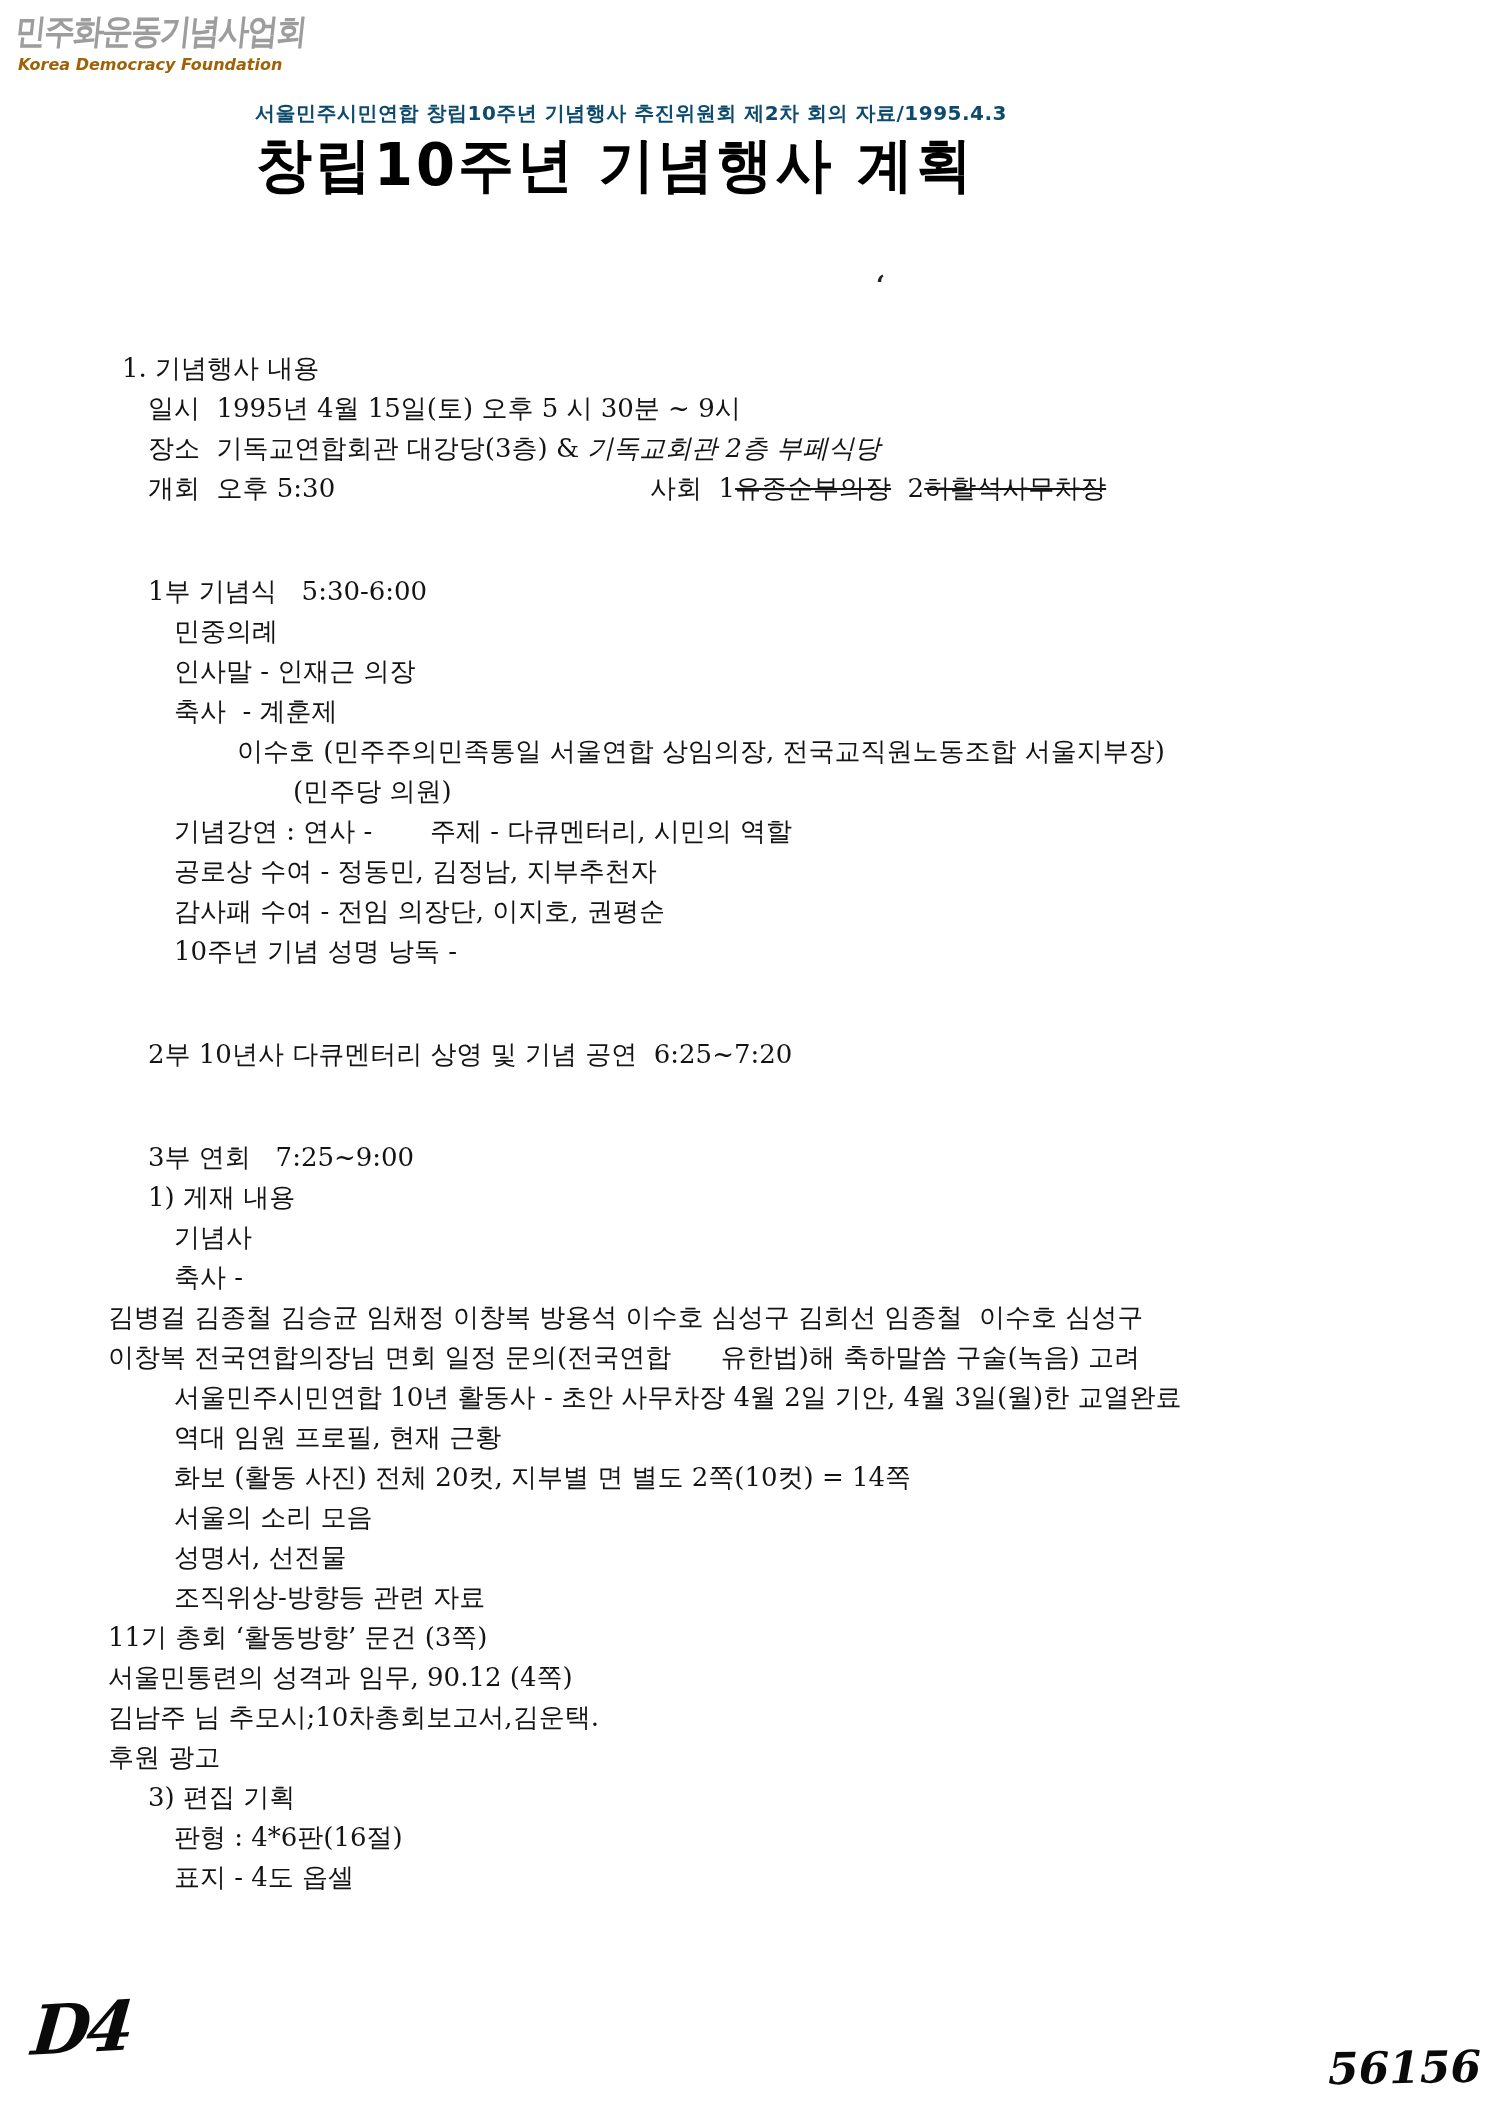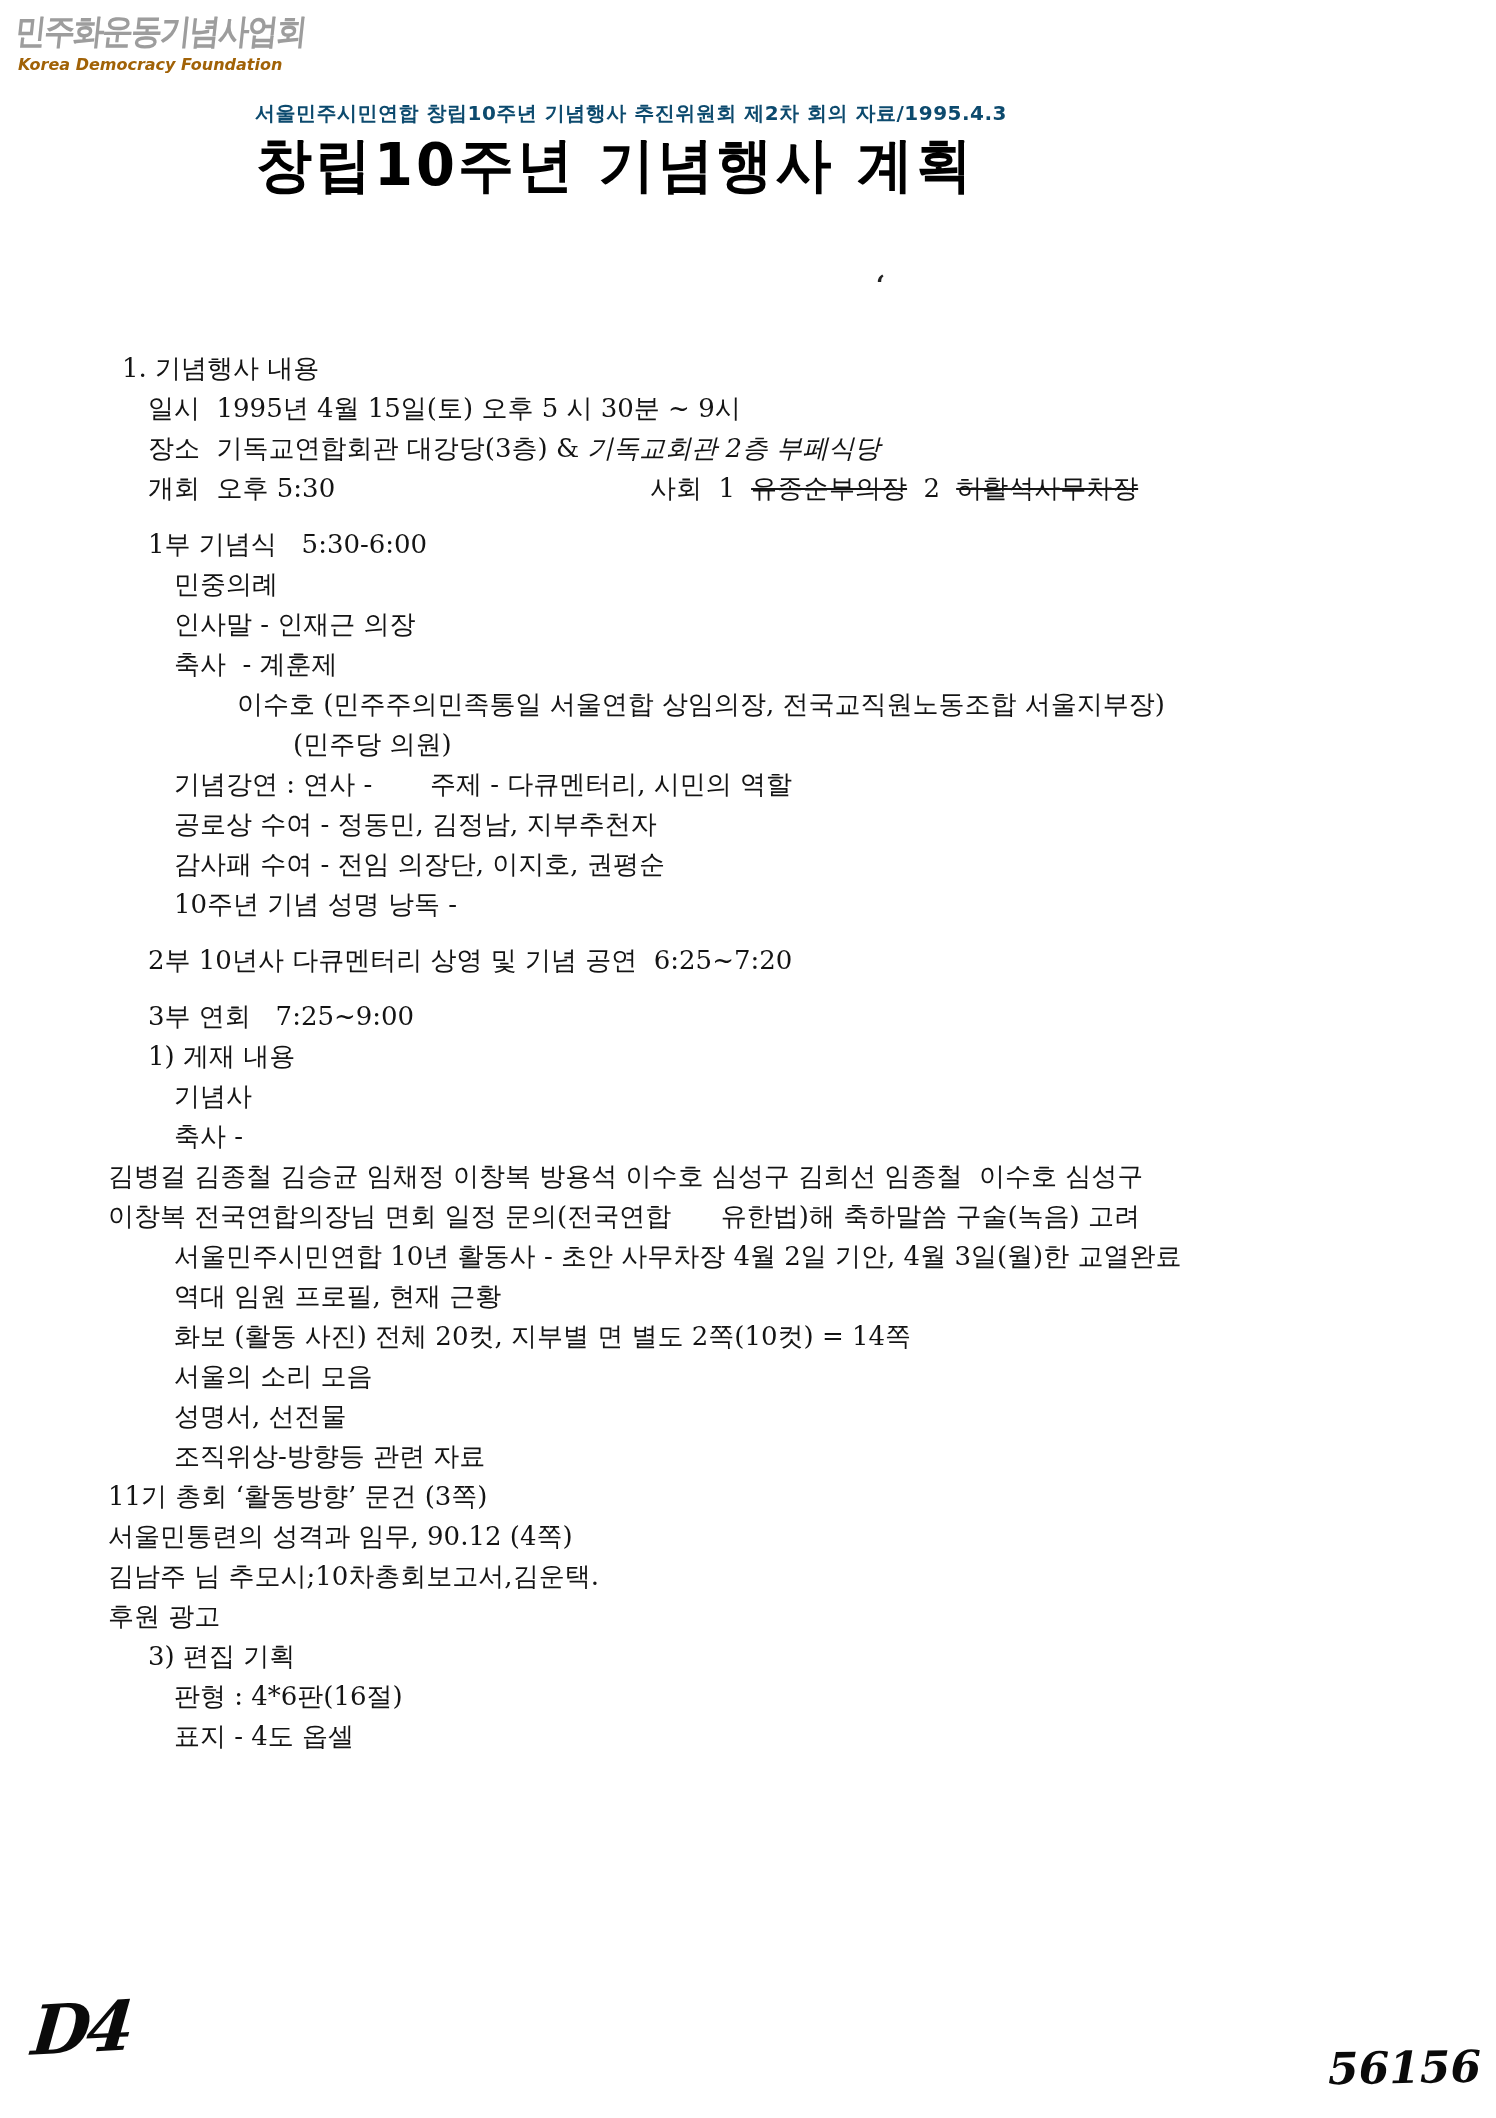--- a/index.html
+++ b/index.html
@@ -70,28 +70,28 @@
     top: 348px;
     width: 100%;
   }
   .line {
     position: relative;
     white-space: pre;
     font-size: 26px;
     line-height: 40px;
     color: #141414;
   }
-  .gap { margin-top: 16px; }
+  .gap { margin-top: 63px; }
   .indent-0 { padding-left: 122px; }
   .indent-1 { padding-left: 148px; }
   .indent-2 { padding-left: 174px; }
   .indent-3 { padding-left: 108px; }
   .indent-5 { padding-left: 237px; }
   .indent-6 { padding-left: 293px; }
-  .strike { text-decoration: line-through; margin-left: 16px; }
+  .strike { text-decoration: line-through; }
   .italic { font-style: italic; }
   .abs { position: absolute; top: 0; }
 
   
   .stray-mark {
     position: absolute;
     left: 876px;
     top: 270px;
     font-size: 26px;
     font-weight: bold;

